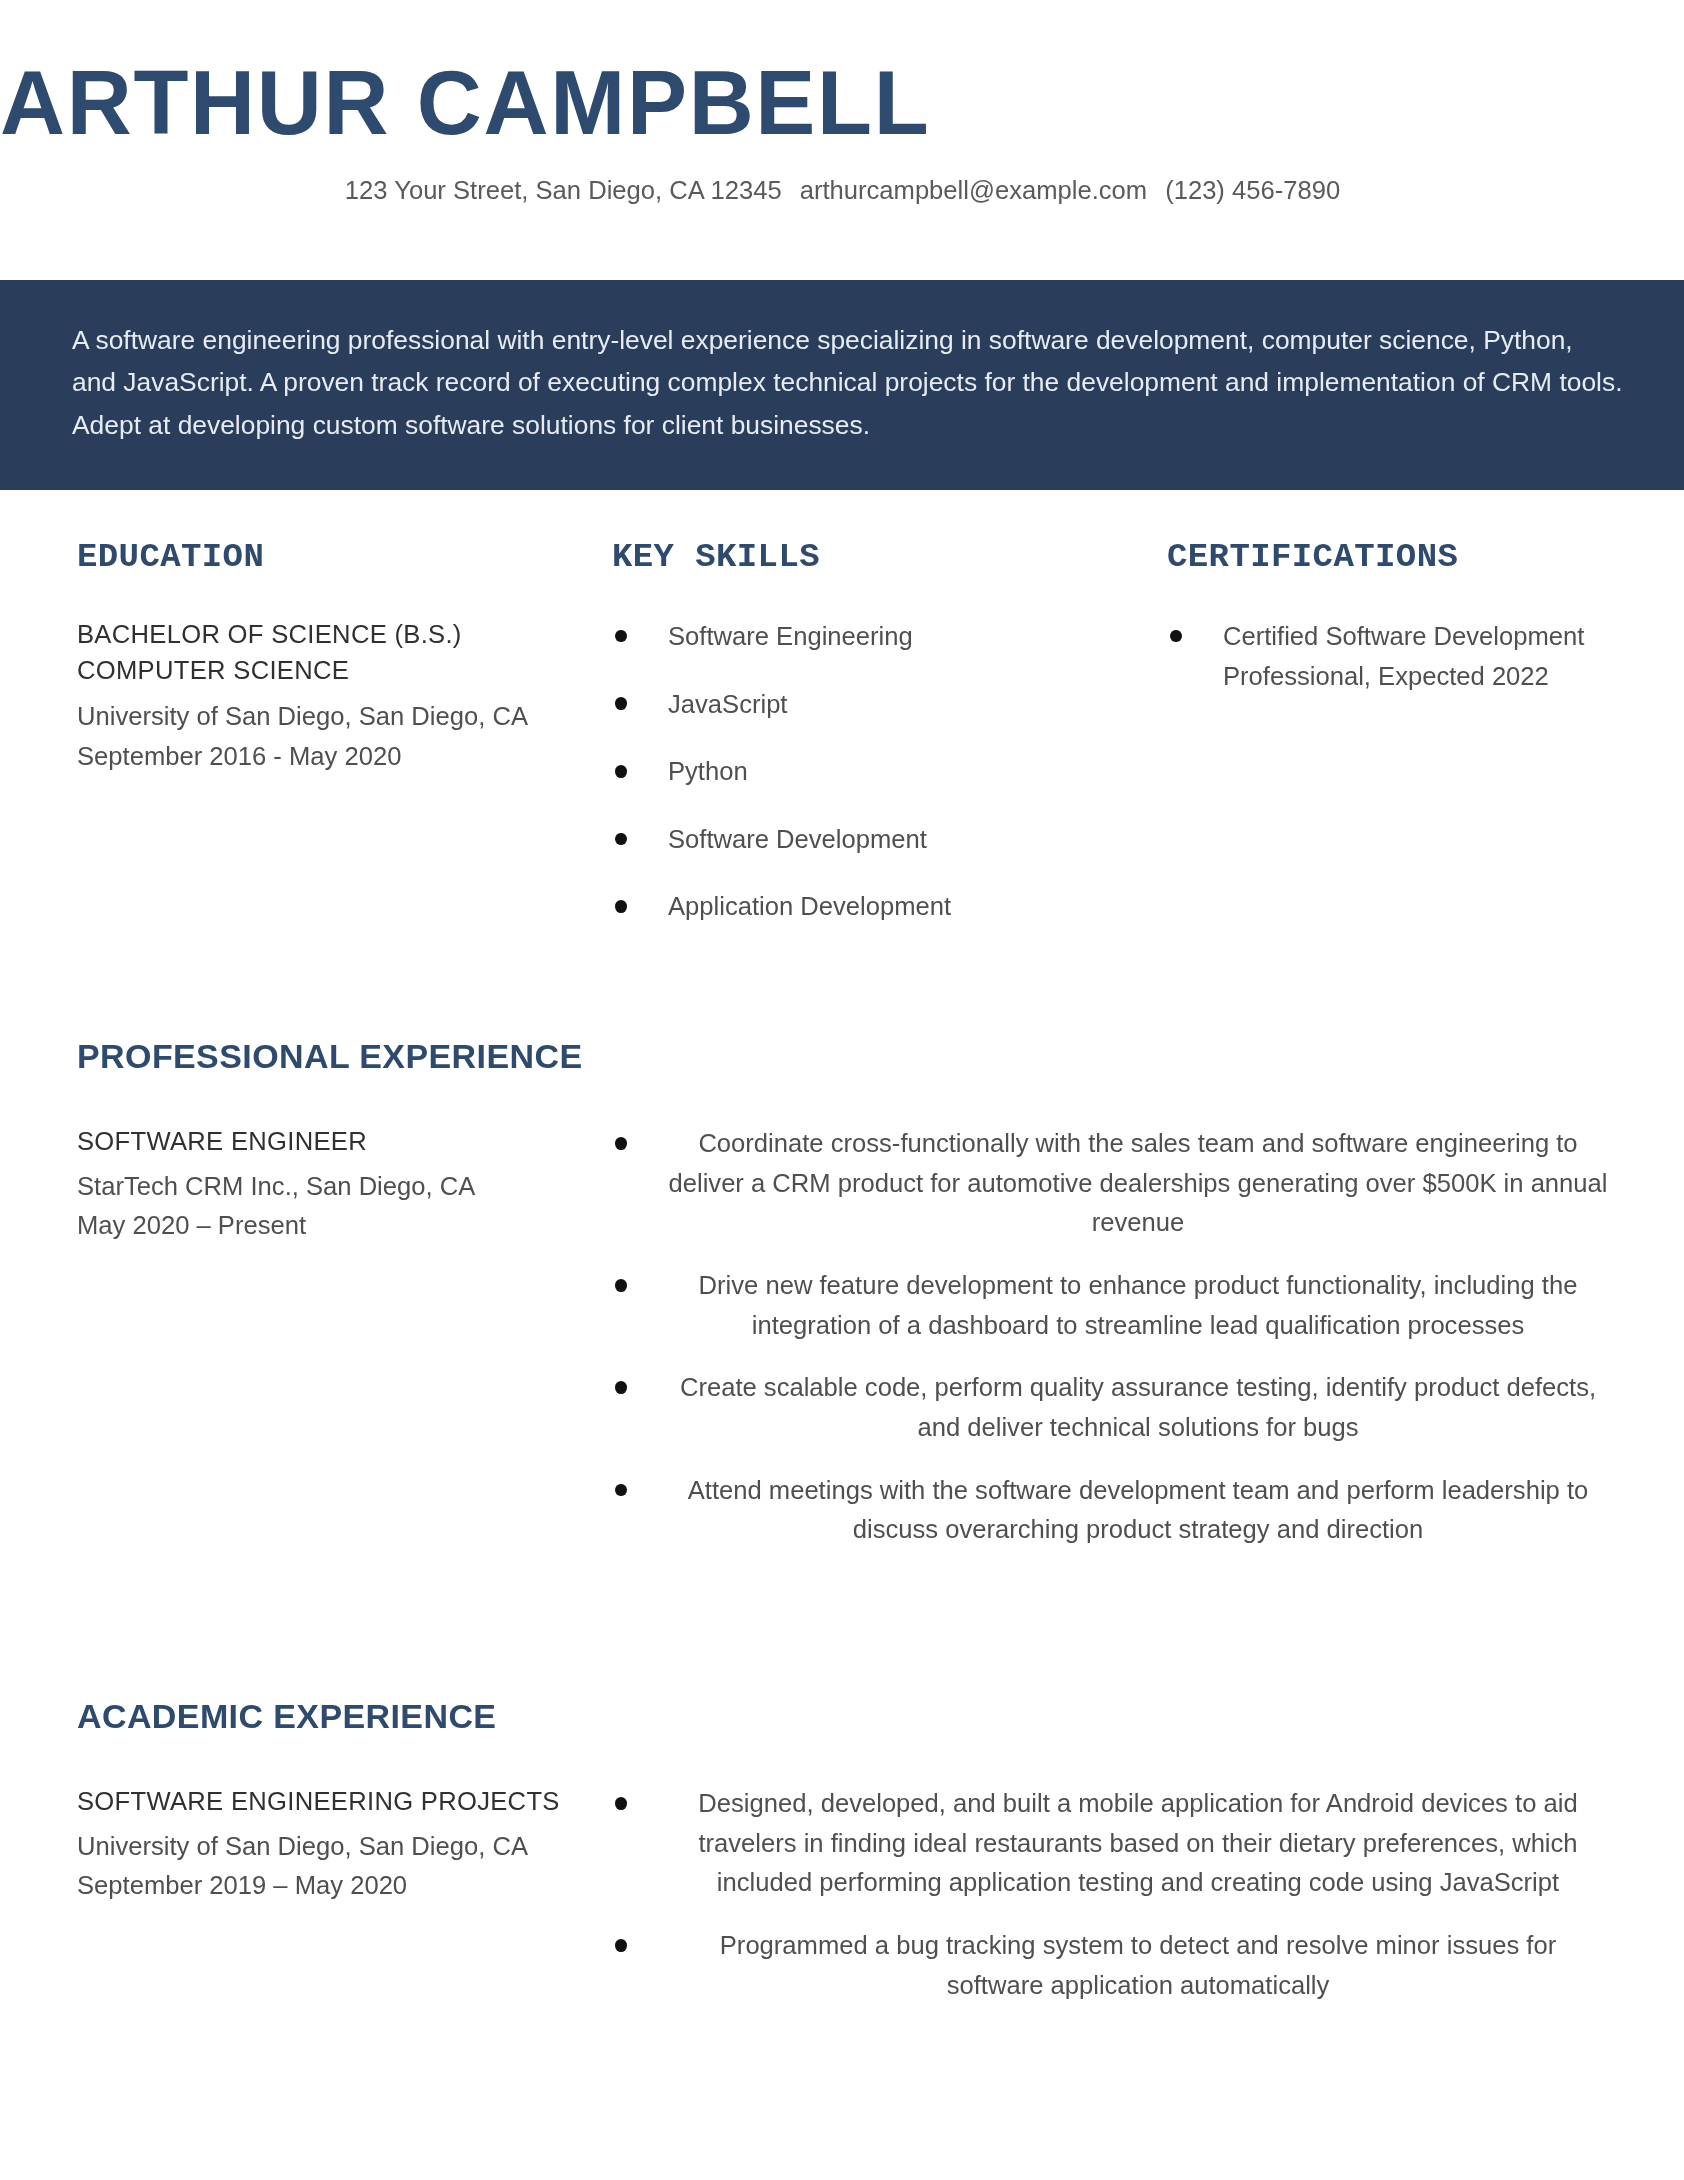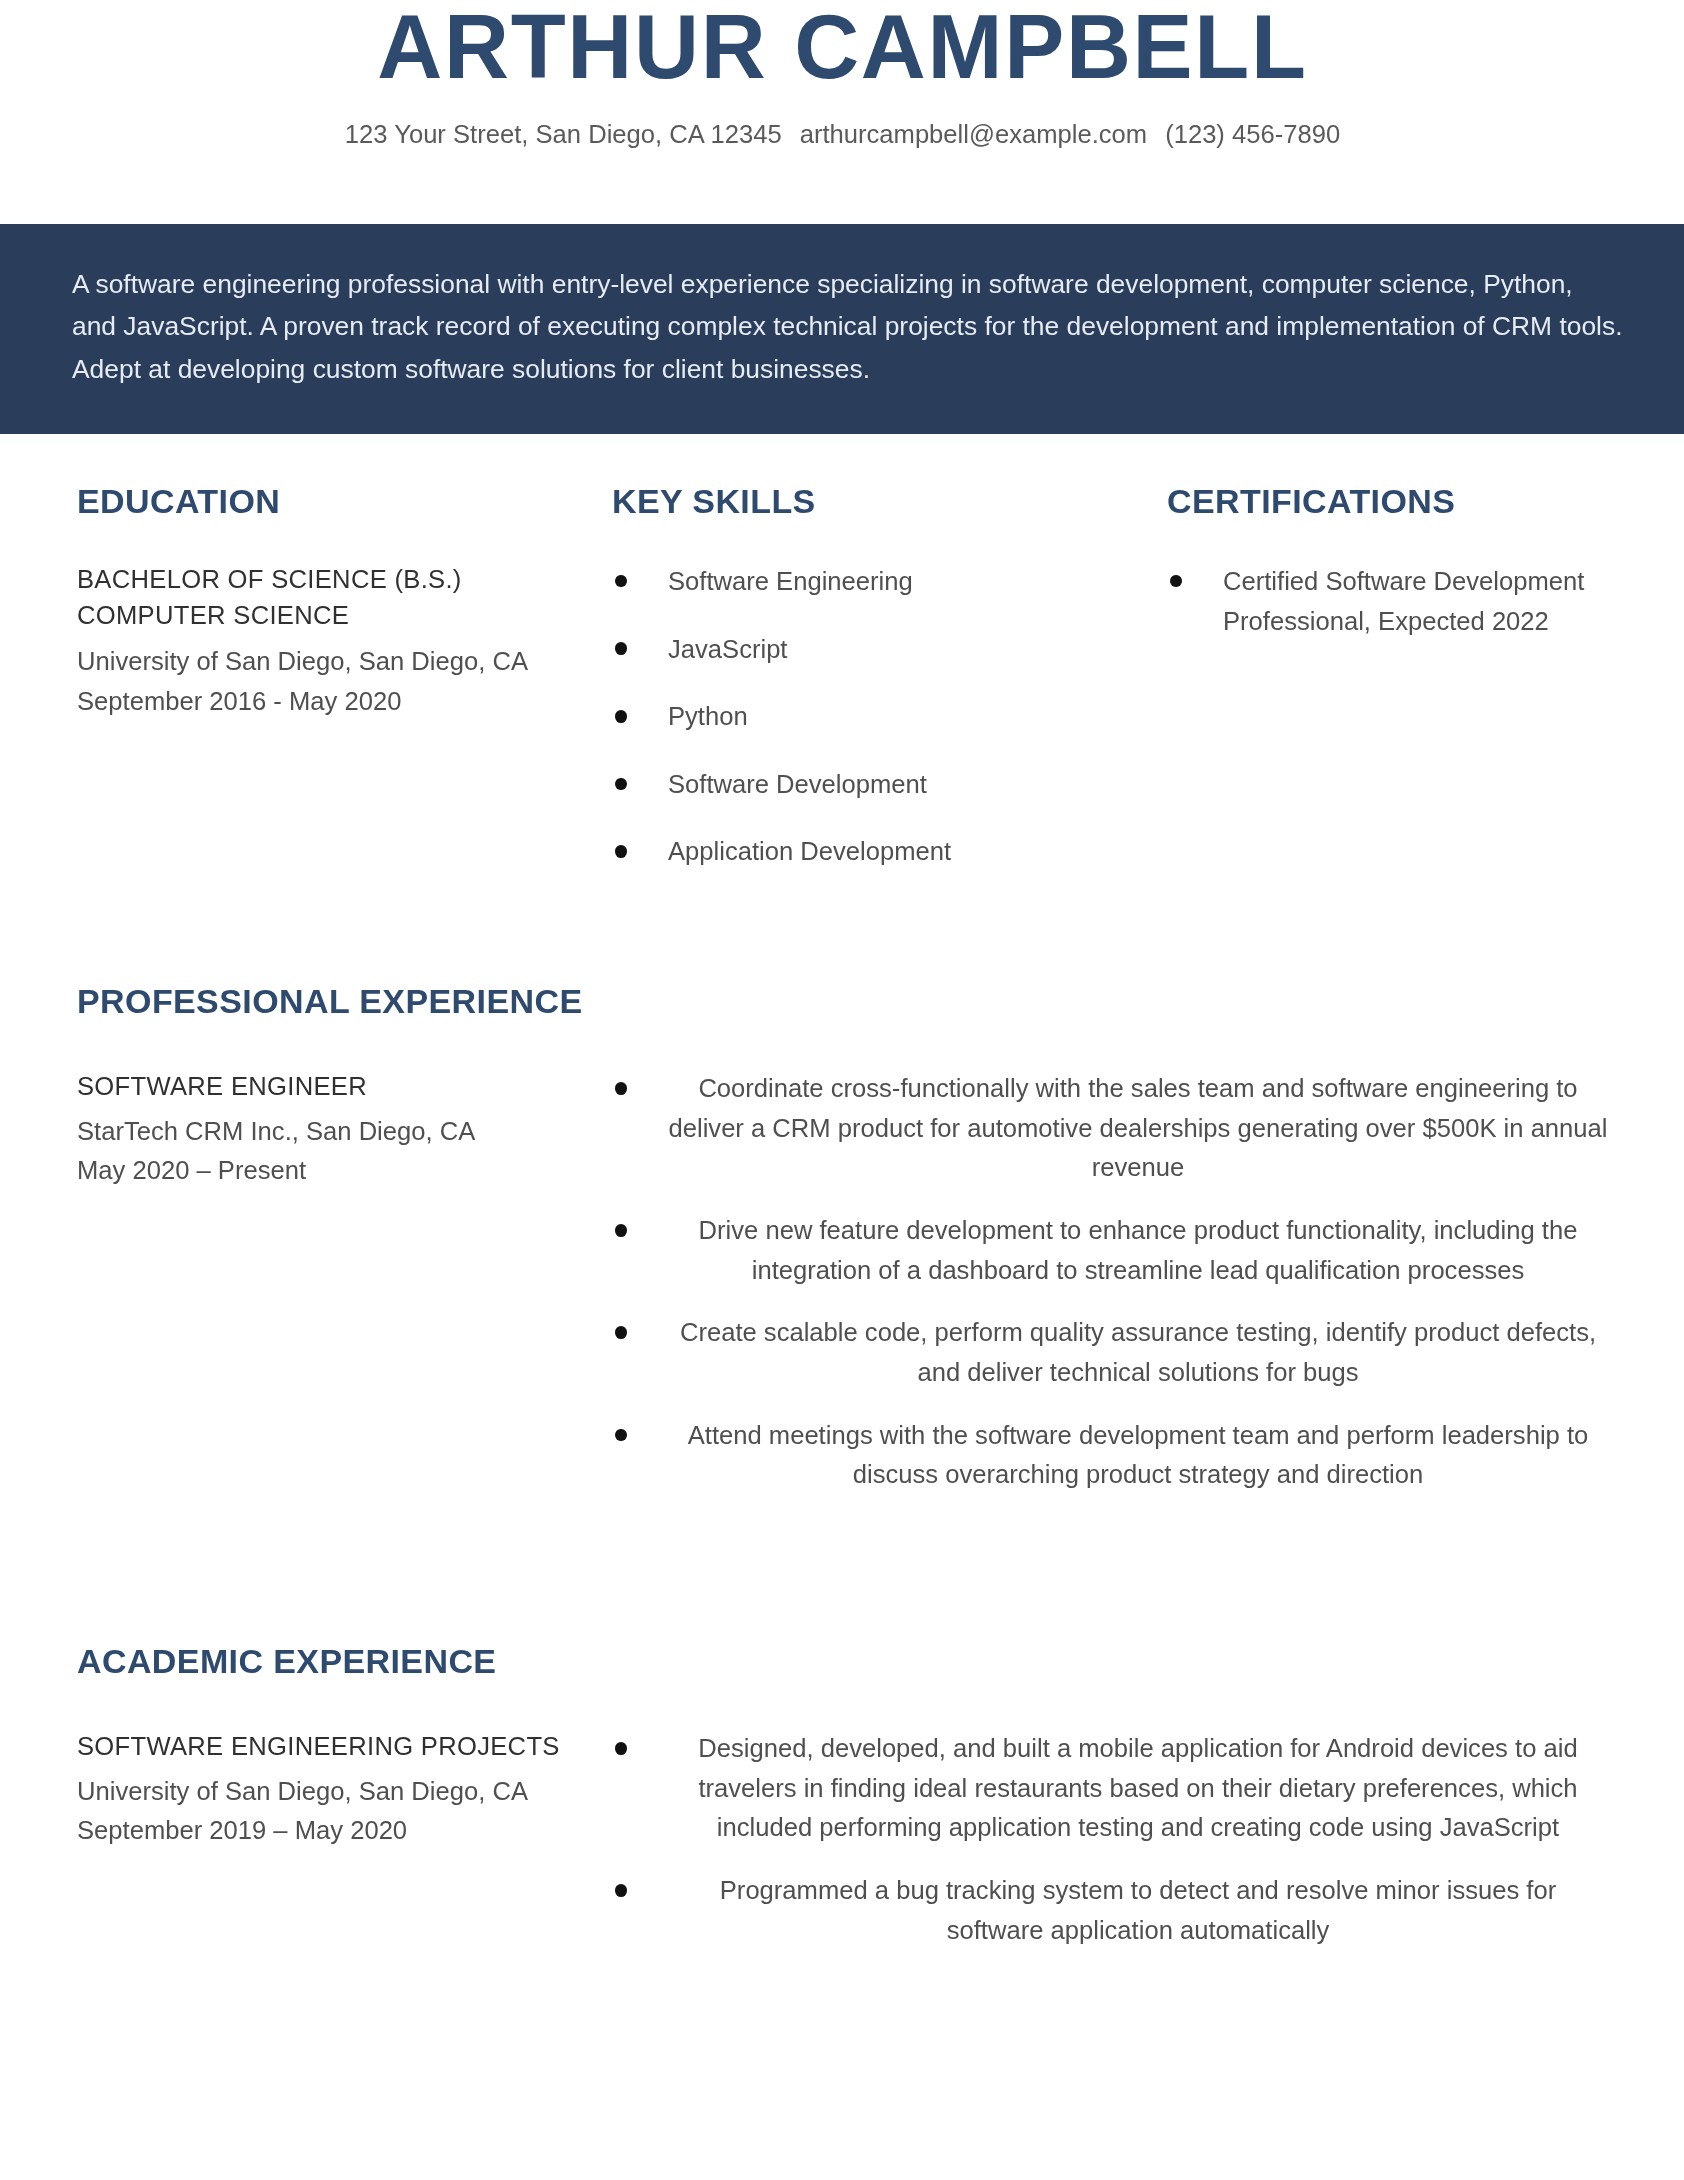--- a/index.html
+++ b/index.html
@@ -19,21 +19,22 @@
   }
   .page{
     width:1685px;
     min-height:2181px;
     background:#ffffff;
     overflow:hidden;
   }
 
   
   .header{
-    text-align:center;
+    padding-top:56px;
+    text-align:left;
   }
   .name{
     font-size:90px;
     font-weight:700;
     letter-spacing:1.7px;
     color:var(--navy);
     line-height:1.05;
   }
   .contact{
     margin-top:25.6px;
@@ -93,21 +94,21 @@
     border-radius:50%;
     background:var(--bullet);
   }
 
   
   .columns{
     display:grid;
     grid-template-columns:535px 555px 1fr;
     padding:48px 77px 0 77px;
   }
-  .columns .sec-heading{ margin-bottom:41px; }
+  .columns .sec-heading{ margin-bottom:41px;font-family:Liberation Mono, monospace; }
   .edu-body .meta{ margin-top:8.5px; }
   .skills li{ margin-bottom:28px; }
   .certs li{ margin-bottom:17px; }
   .certs li{ padding-left:66px; }
 
   
   .xp-section{
     padding:0 77px;
   }
   .xp-section.professional{ margin-top:82px; }

